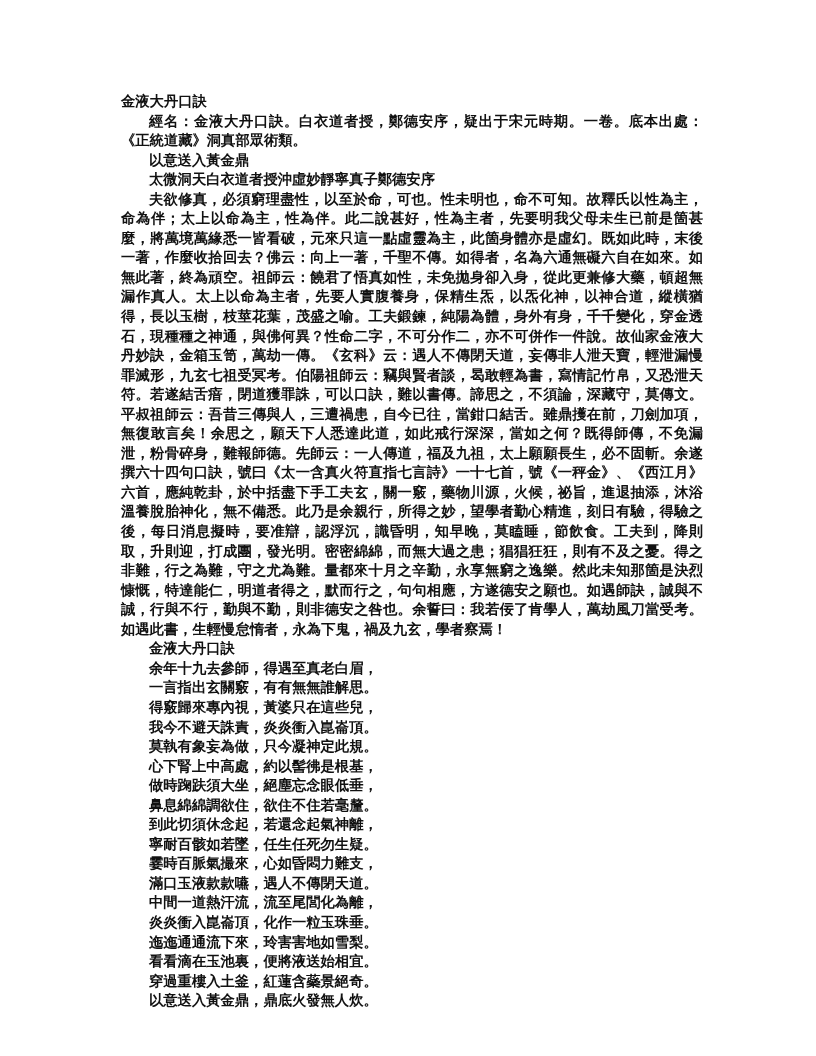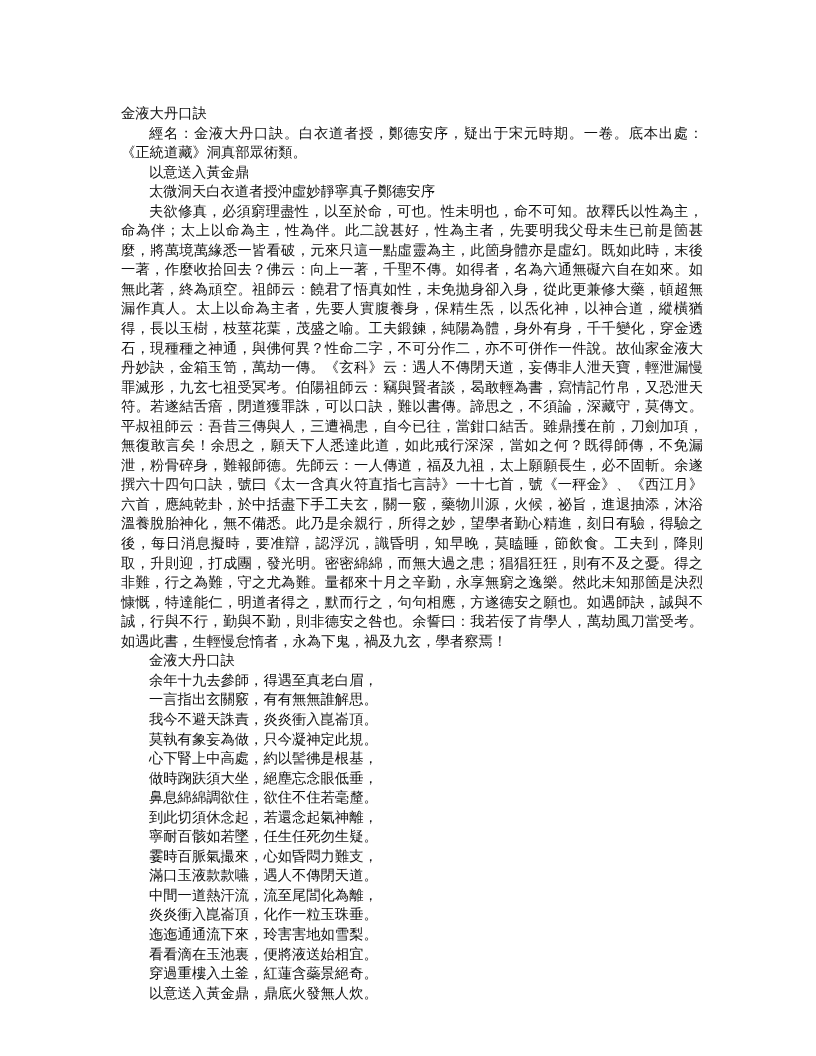--- a/index.html
+++ b/index.html
@@ -1,46 +1,48 @@
 <!DOCTYPE html>
 <html><head>
 <meta charset="utf-8">
 <style>
   html, body { margin: 0; padding: 0; background: #ffffff; }
   body { width: 816px; height: 1056px; position: relative; overflow: hidden; }
   .page {
     position: absolute;
     left: 121px;
-    top: 104px;
+    top: 92px;
     width: 582px;
     font-family: "DejaVu Serif", "Liberation Serif", serif;
     font-size: 14.3px;
     line-height: 19.55px;
     color: #111111;
     text-align: justify;
     text-justify: inter-character;
+    font-weight: bold;
   }
   .line { display: block; margin: 0; white-space: normal; }
   .indent { text-indent: 28px; }
   .verse { padding-left: 28px; white-space: nowrap; }
   .title { white-space: nowrap; }
 </style>
 </head>
 <body>
 
 <div class="page">
   <div class="line title">金液大丹口訣</div>
   <div class="line indent">經名：金液大丹口訣。白衣道者授，鄭德安序，疑出于宋元時期。一卷。底本出處：《正統道藏》洞真部眾術類。</div>
   <div class="line indent">以意送入黃金鼎</div>
   <div class="line indent">太微洞天白衣道者授沖虛妙靜寧真子鄭德安序</div>
   <div class="line indent">夫欲修真，必須窮理盡性，以至於命，可也。性未明也，命不可知。故釋氏以性為主，命為伴；太上以命為主，性為伴。此二說甚好，性為主者，先要明我父母未生已前是箇甚麼，將萬境萬緣悉一皆看破，元來只這一點虛靈為主，此箇身體亦是虛幻。既如此時，末後一著，作麼收拾回去？佛云：向上一著，千聖不傳。如得者，名為六通無礙六自在如來。如無此著，終為頑空。祖師云：饒君了悟真如性，未免拋身卻入身，從此更兼修大藥，頓超無漏作真人。太上以命為主者，先要人實腹養身，保精生炁，以炁化神，以神合道，縱橫猶得，長以玉樹，枝莖花葉，茂盛之喻。工夫鍛鍊，純陽為體，身外有身，千千變化，穿金透石，現種種之神通，與佛何異？性命二字，不可分作二，亦不可併作一件說。故仙家金液大丹妙訣，金箱玉笥，萬劫一傳。《玄科》云：遇人不傳閉天道，妄傳非人泄天寶，輕泄漏慢罪滅形，九玄七祖受冥考。伯陽祖師云：竊與賢者談，曷敢輕為書，寫情記竹帛，又恐泄天符。若遂結舌瘖，閉道獲罪誅，可以口訣，難以書傳。諦思之，不須論，深藏守，莫傳文。平叔祖師云：吾昔三傳與人，三遭禍患，自今已往，當鉗口結舌。雖鼎擭在前，刀劍加項，無復敢言矣！余思之，願天下人悉達此道，如此戒行深深，當如之何？既得師傳，不免漏泄，粉骨碎身，難報師德。先師云：一人傳道，福及九祖，太上願願長生，必不固斬。余遂撰六十四句口訣，號曰《太一含真火符直指七言詩》一十七首，號《一秤金》、《西江月》六首，應純乾卦，於中括盡下手工夫玄，關一竅，藥物川源，火候，祕旨，進退抽添，沐浴溫養脫胎神化，無不備悉。此乃是余親行，所得之妙，望學者勤心精進，刻日有驗，得驗之後，每日消息擬時，要准辯，認浮沉，識昏明，知早晚，莫瞌睡，節飲食。工夫到，降則取，升則迎，打成團，發光明。密密綿綿，而無大過之患；猖猖狂狂，則有不及之憂。得之非難，行之為難，守之尤為難。量都來十月之辛勤，永享無窮之逸樂。然此未知那箇是決烈慷慨，特達能仁，明道者得之，默而行之，句句相應，方遂德安之願也。如遇師訣，誠與不誠，行與不行，勤與不勤，則非德安之咎也。余誓曰：我若佞了肯學人，萬劫風刀當受考。如遇此書，生輕慢怠惰者，永為下鬼，禍及九玄，學者察焉！</div>
   <div class="line indent">金液大丹口訣</div>
   <div>
     <div class="line verse">余年十九去參師，得遇至真老白眉，</div>
     <div class="line verse">一言指出玄關竅，有有無無誰解思。</div>
+    <div class="line verse">得竅歸來專內視，黃婆只在這些兒，</div>
     <div class="line verse">我今不避天誅責，炎炎衝入崑崙頂。</div>
     <div class="line verse">莫執有象妄為做，只今凝神定此規。</div>
     <div class="line verse">心下腎上中高處，約以髻彿是根基，</div>
     <div class="line verse">做時踘趺須大坐，絕塵忘念眼低垂，</div>
     <div class="line verse">鼻息綿綿調欲住，欲住不住若毫釐。</div>
     <div class="line verse">到此切須休念起，若還念起氣神離，</div>
     <div class="line verse">寧耐百骸如若墜，任生任死勿生疑。</div>
     <div class="line verse">霎時百脈氣撮來，心如昏悶力難支，</div>
     <div class="line verse">滿口玉液款款嚥，遇人不傳閉天道。</div>
     <div class="line verse">中間一道熱汗流，流至尾閭化為離，</div>

